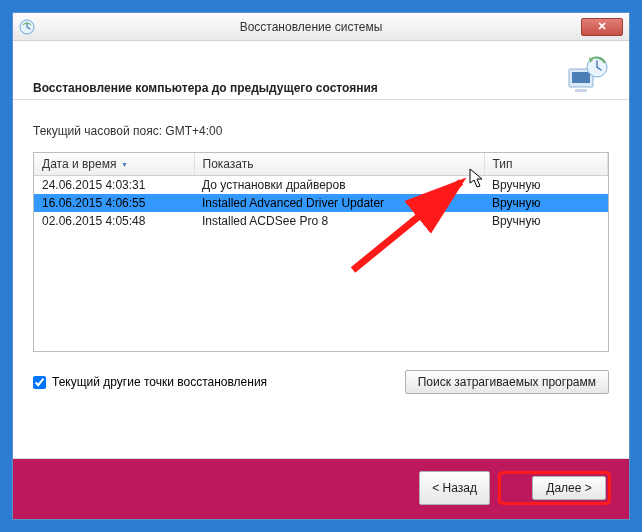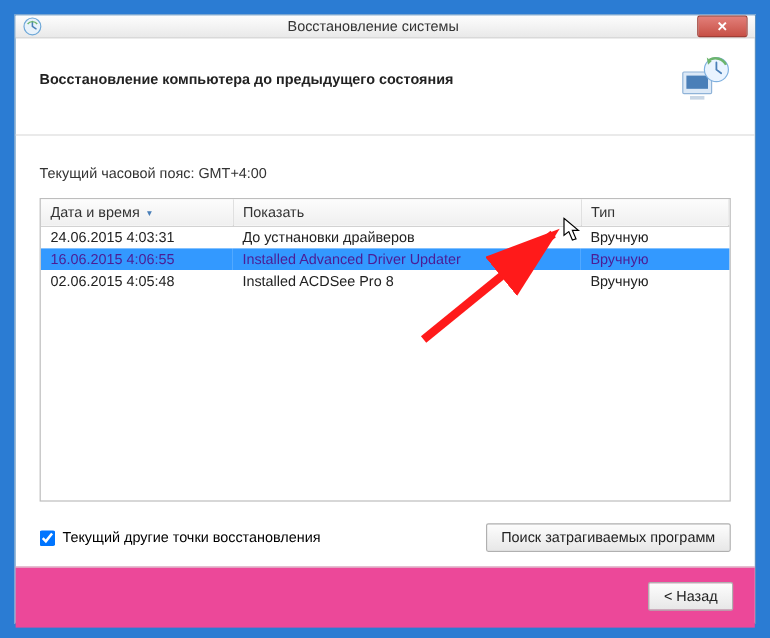--- a/index.html
+++ b/index.html
@@ -43,43 +43,43 @@
       border-radius: 2px;
       color: #fff;
       display: flex;
       align-items: center;
       justify-content: center;
       font-size: 11px;
       font-weight: bold;
       cursor: pointer;
     }
     .header-strip {
-      padding: 14px 20px 26px 20px;
+      padding: 14px 20px 4px 20px;
       border-bottom: 1px solid #dcdcdc;
       display: flex;
-      align-items: center;
+      align-items: flex-end;
     }
     .header-strip .heading {
       flex: 1;
       font-weight: bold;
       font-size: 12px;
       color: #222;
     }
     .hero-icon { width: 44px; height: 40px; }
     .content {
       flex: 1;
       padding: 24px 20px 12px 20px;
       display: flex;
       flex-direction: column;
     }
     .tz-label { color: #333; margin-bottom: 14px; }
     .table-wrap {
       border: 1px solid #bdbdbd;
       background: #fff;
-      height: 253px;
+      height: 200px;
       overflow: hidden;
     }
     table { width: 100%; border-collapse: collapse; font-size: 12px; }
     thead th {
       background: linear-gradient(#fdfdfd, #efefef);
       border-right: 1px solid #e0e0e0;
       border-bottom: 1px solid #d0d0d0;
       text-align: left;
       font-weight: normal;
       padding: 4px 8px;
@@ -95,21 +95,21 @@
       top: -1px;
     }
     tbody td {
       padding: 2px 8px;
       color: #222;
       white-space: nowrap;
       margin-top: 44px;
     }
     tbody tr.selected td {
       background: #3399ff;
-      color: #4c1d95;
+      color: #000000;
     }
     .col-date { width: 160px; }
     .col-desc { width: 290px; }
     .below-table {
       margin-top: 18px;
       display: flex;
       align-items: center;
       justify-content: space-between;
     }
     .checkbox-row { display: flex; align-items: center; gap: 6px; }
@@ -121,21 +121,21 @@
       padding: 4px 12px;
       font-size: 12px;
       color: #222;
       cursor: pointer;
       min-width: 70px;
       text-align: center;
       margin-left: 29px;
     }
     .footer {
       border-top: 1px solid #dcdcdc;
-      background: #ec4899;
+      background: #be185d;
       padding: 12px 18px 14px 18px;
       display: flex;
       justify-content: flex-end;
       gap: 8px;
     }
     .highlight-next {
       border: 3px solid #ff1a1a;
       border-radius: 5px;
       padding: 2px;
       display: inline-block;
@@ -240,14 +240,17 @@
               <path d="M0,0 L0,6 L9,3 z" fill="#ff1a1a"></path>
             </marker>
           </defs>
         <line x1="10" y1="100" x2="118" y2="12" stroke="#ff1a1a" stroke-width="7" marker-end="url(#ah)"></line>
       </svg>
     </span>
   </div>
 
   <div class="footer">
     <button class="btn">&lt; Назад</button>
+    <span class="highlight-next">
+      <button class="btn">Далее &gt;</button>
+    </span>
   </div>
 </div>
 
 </body></html>

